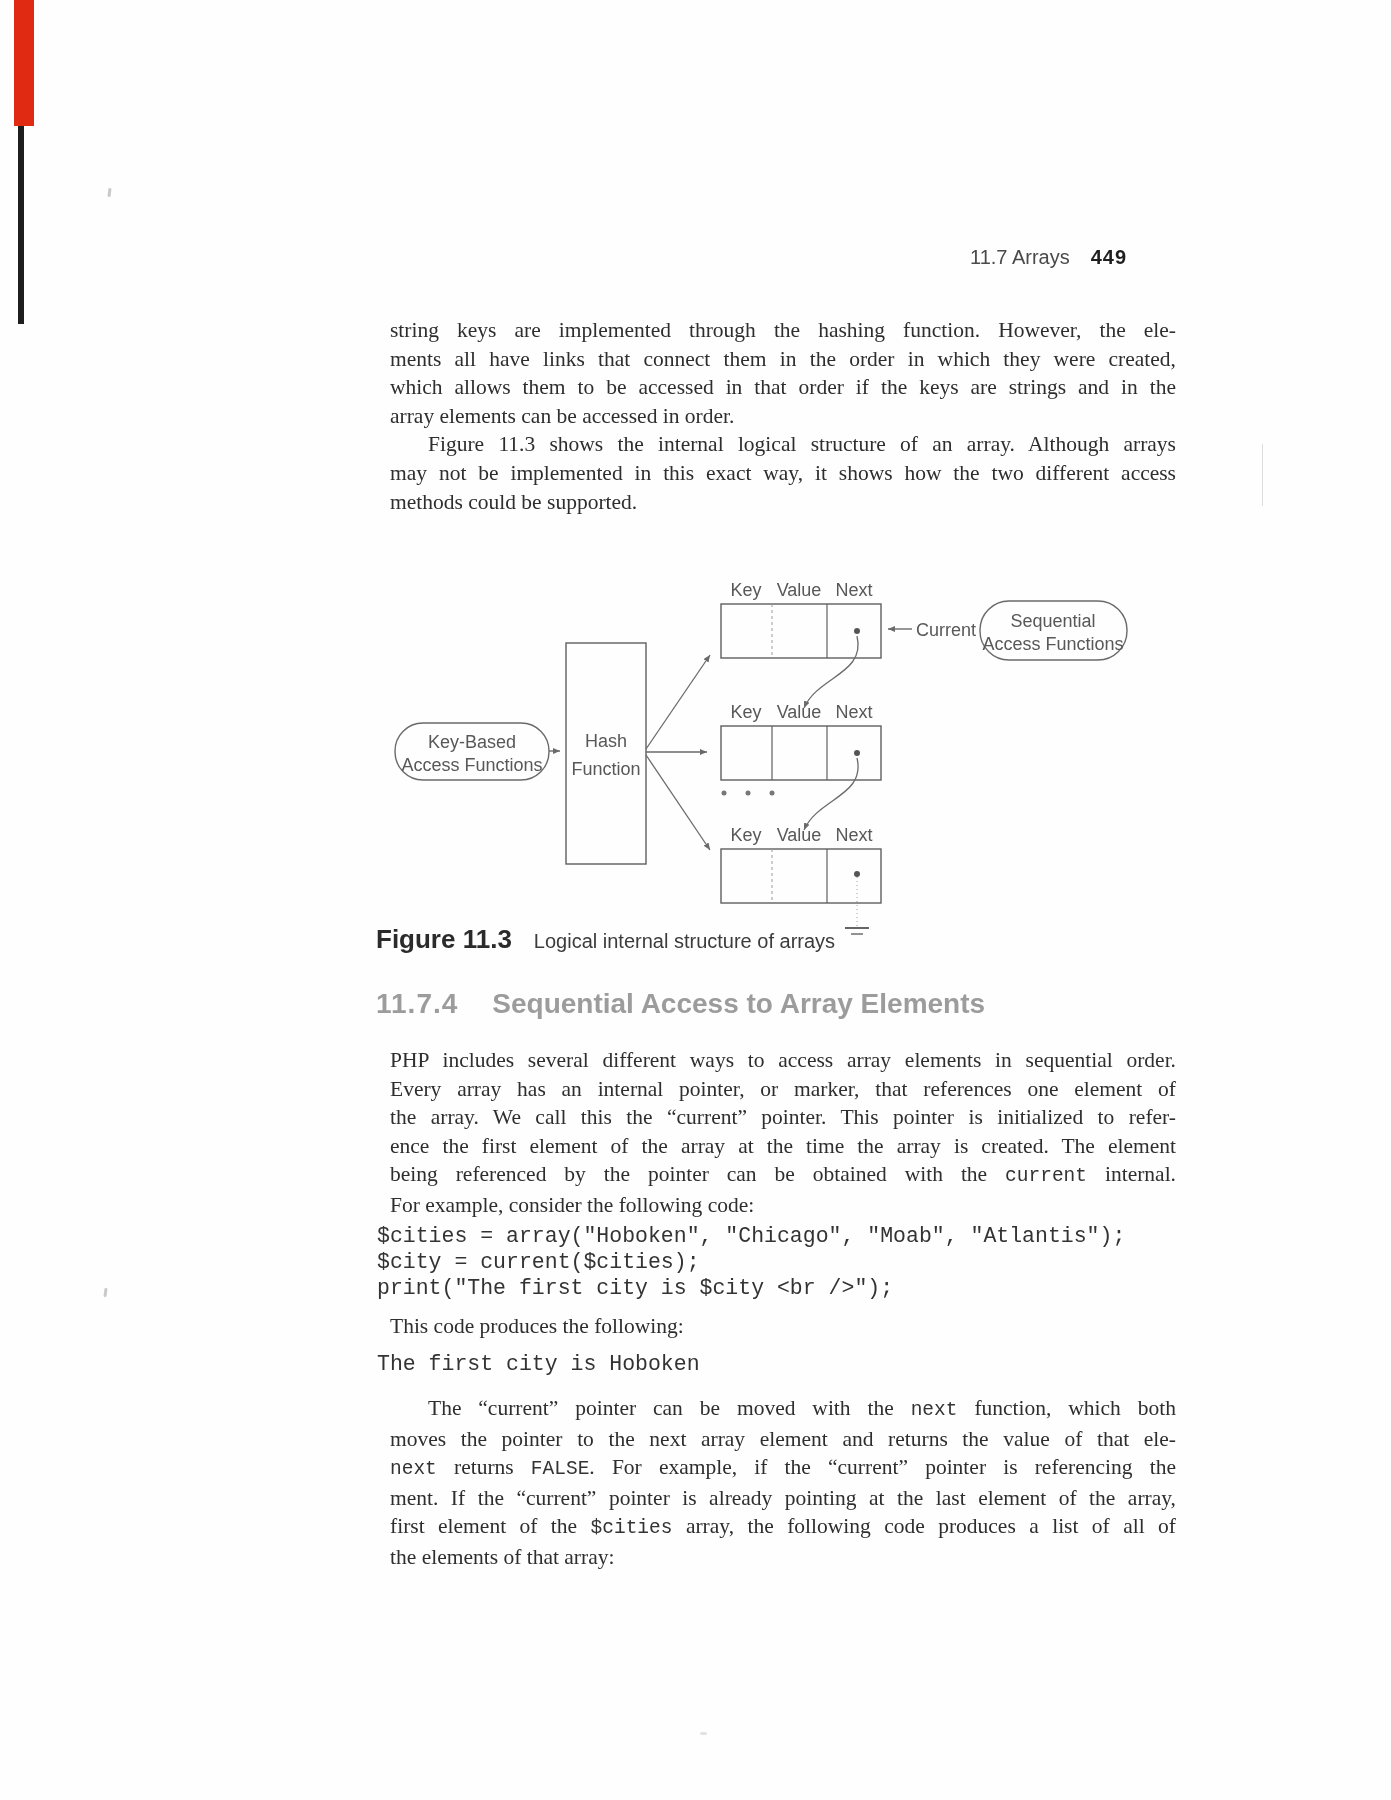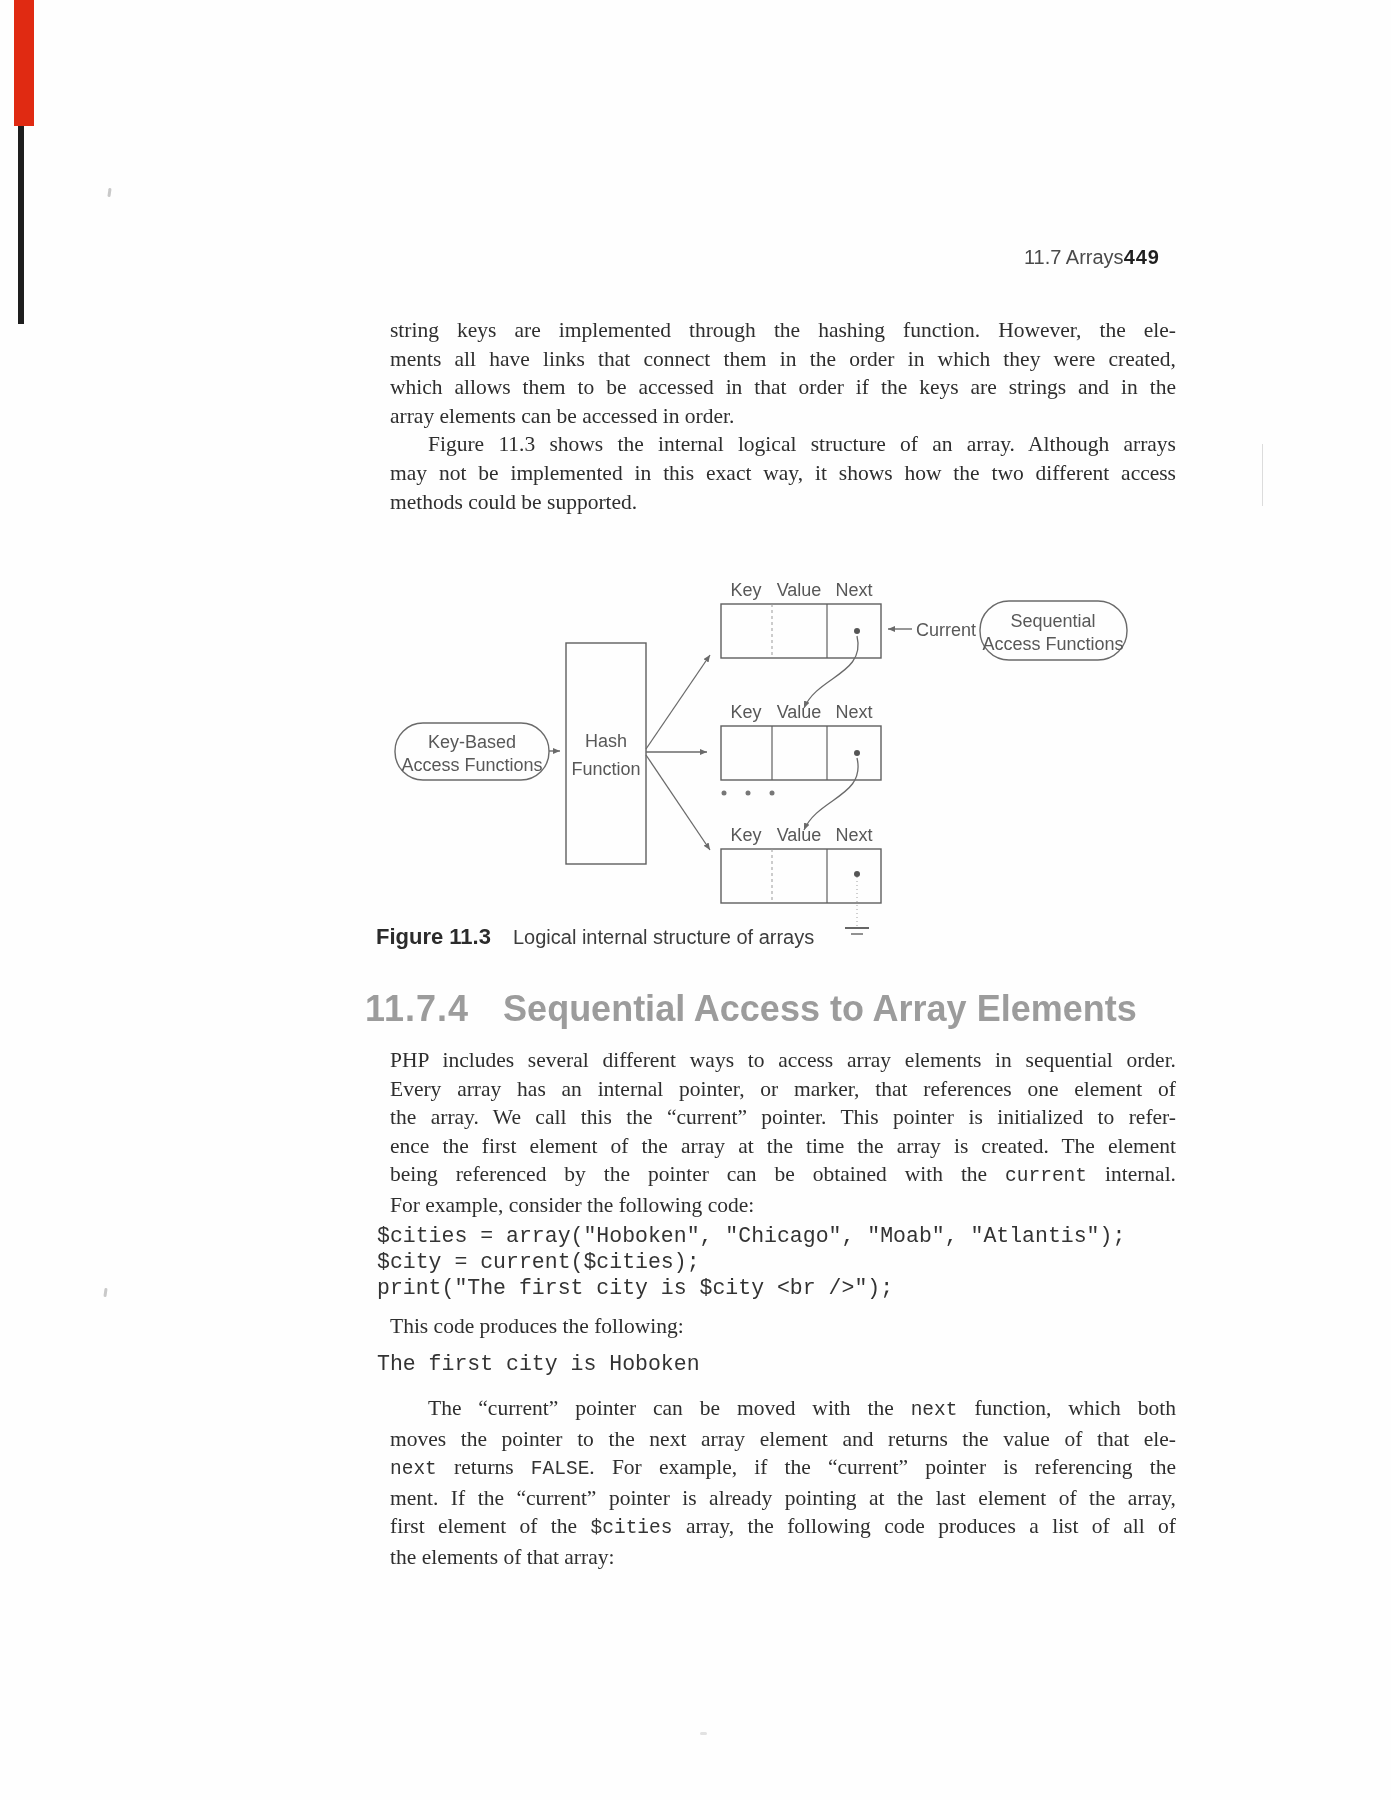--- a/index.html
+++ b/index.html
@@ -8,44 +8,44 @@
     overflow:hidden;font-family:"Liberation Serif",serif;color:#2e2e2e;
   }
   
   .red-bar{position:absolute;left:14px;top:0;width:20px;height:126px;}
   .black-bar{position:absolute;left:18px;top:126px;width:6px;height:198px;}
   .tick-mark{position:absolute;width:3px;height:9px;background:#c9c9c9;border-radius:2px;transform:rotate(8deg);}
   .faint-vline{position:absolute;left:1262px;top:444px;width:1px;height:62px;background:#dcdcdc;}
   .faint-dot{position:absolute;left:700px;top:1732px;width:7px;height:3px;background:#e2e2e2;border-radius:2px;}
 
   
-  .runhead{position:absolute;left:970px;top:246px;width:190px;display:flex;justify-content:flex-end;
-    font-family:"Liberation Sans",sans-serif;font-size:20px;color:#4a4a4a;}
+  .runhead{position:absolute;left:970px;top:246px;width:190px;display:flex;justify-content:flex-start;
+    font-family:"Liberation Sans",sans-serif;font-size:20px;color:#4a4a4a;gap:21px;}
   .runhead .pageno{font-weight:bold;color:#1f1f1f;letter-spacing:1px;}
 
   
   .textblock{position:absolute;left:390px;width:786px;}
   .line{font-size:21.5px;line-height:28.6px;text-align:justify;text-align-last:justify;white-space:normal;}
   .line.last{text-align-last:left;}
   .line.indent{text-indent:38px;}
   .mono{font-family:"Liberation Mono",monospace;font-size:19.5px;color:#333;}
 
   
   .codeblock{position:absolute;left:377px;font-family:"Liberation Mono",monospace;
     font-size:21.5px;line-height:25.8px;color:#333;white-space:pre;}
 
   
   .caption{position:absolute;left:376px;top:924px;display:flex;align-items:baseline;
     font-family:"Liberation Sans",sans-serif;}
-  .caption .cap-label{font-weight:bold;font-size:22px;color:#2b2b2b;margin-right:22px;}
+  .caption .cap-label{font-weight:bold;font-size:26px;color:#2b2b2b;margin-right:22px;}
   .caption .cap-text{font-size:20px;color:#3c3c3c;}
 
   
-  .sec-heading{position:absolute;left:365px;top:988px;display:flex;align-items:center;
-    font-family:"Liberation Sans",sans-serif;font-weight:bold;font-size:36px;color:#9c9c9c;}
+  .sec-heading{position:absolute;left:376px;top:988px;display:flex;align-items:center;
+    font-family:"Liberation Sans",sans-serif;font-weight:bold;font-size:28px;color:#9c9c9c;}
   .sec-heading .sec-num{margin-right:34px;letter-spacing:1px;}
 
   
   .figure-svg{position:absolute;left:370px;top:572px;}
   .figure-svg text{font-family:"Liberation Sans",sans-serif;font-size:18px;fill:#585858;}
 </style>
 </head>
 <body>
 
 <div id="canvas">

